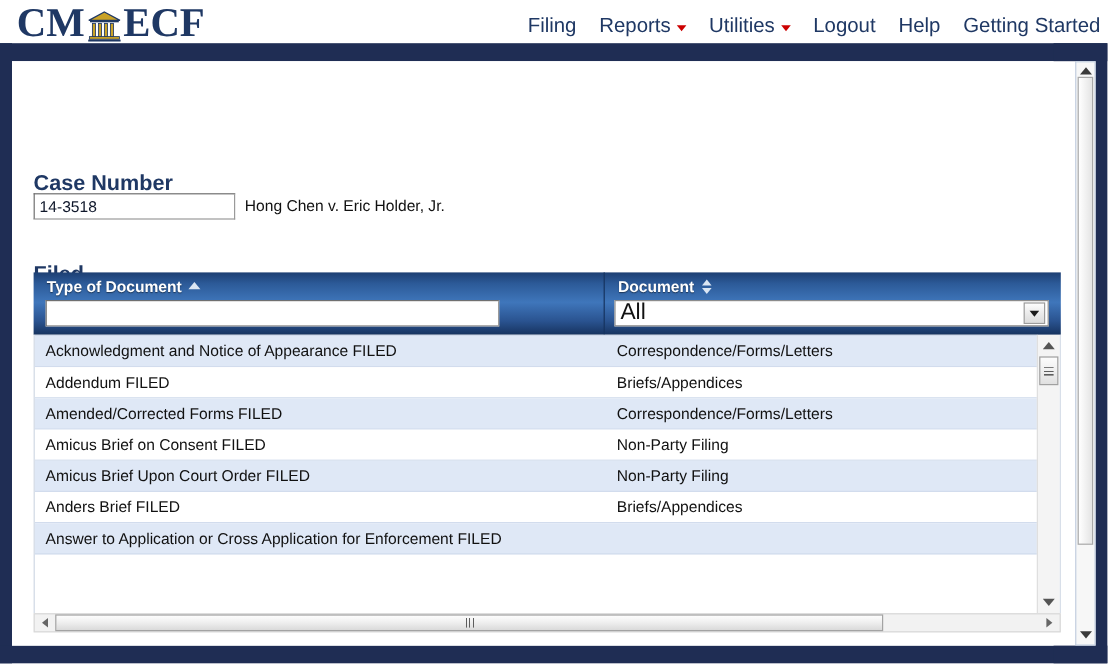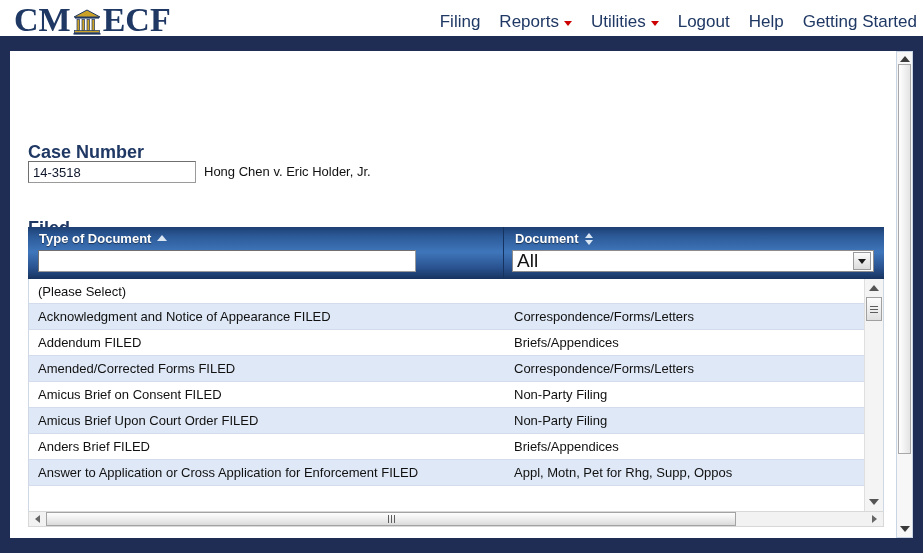--- a/index.html
+++ b/index.html
@@ -562,21 +562,20 @@
                 <i></i>
               </span>
           </div>
         </div>
       </div>
 
       <div class="grid-body">
         <div class="rows">
 
           <div class="row odd tall">
-            <div class="cell c1">(Please Select)</div>
           </div>
 
           <div class="row even">
             <div class="cell c1">Acknowledgment and Notice of Appearance FILED</div>
             <div class="cell c2">Correspondence/Forms/Letters</div>
           </div>
 
           <div class="row odd">
             <div class="cell c1">Addendum FILED</div>
             <div class="cell c2">Briefs/Appendices</div>
@@ -597,21 +596,20 @@
             <div class="cell c2">Non-Party Filing</div>
           </div>
 
           <div class="row odd">
             <div class="cell c1">Anders Brief FILED</div>
             <div class="cell c2">Briefs/Appendices</div>
           </div>
 
           <div class="row even">
             <div class="cell c1">Answer to Application or Cross Application for Enforcement FILED</div>
-            <div class="cell c2">Appl, Motn, Pet for Rhg, Supp, Oppos</div>
           </div>
 
         </div>
 
         <div class="vscroll">
           <div class="vs-arrow up">
               <i></i>
             </div>
           <div class="vs-thumb">
               <span class="grip"></span>

